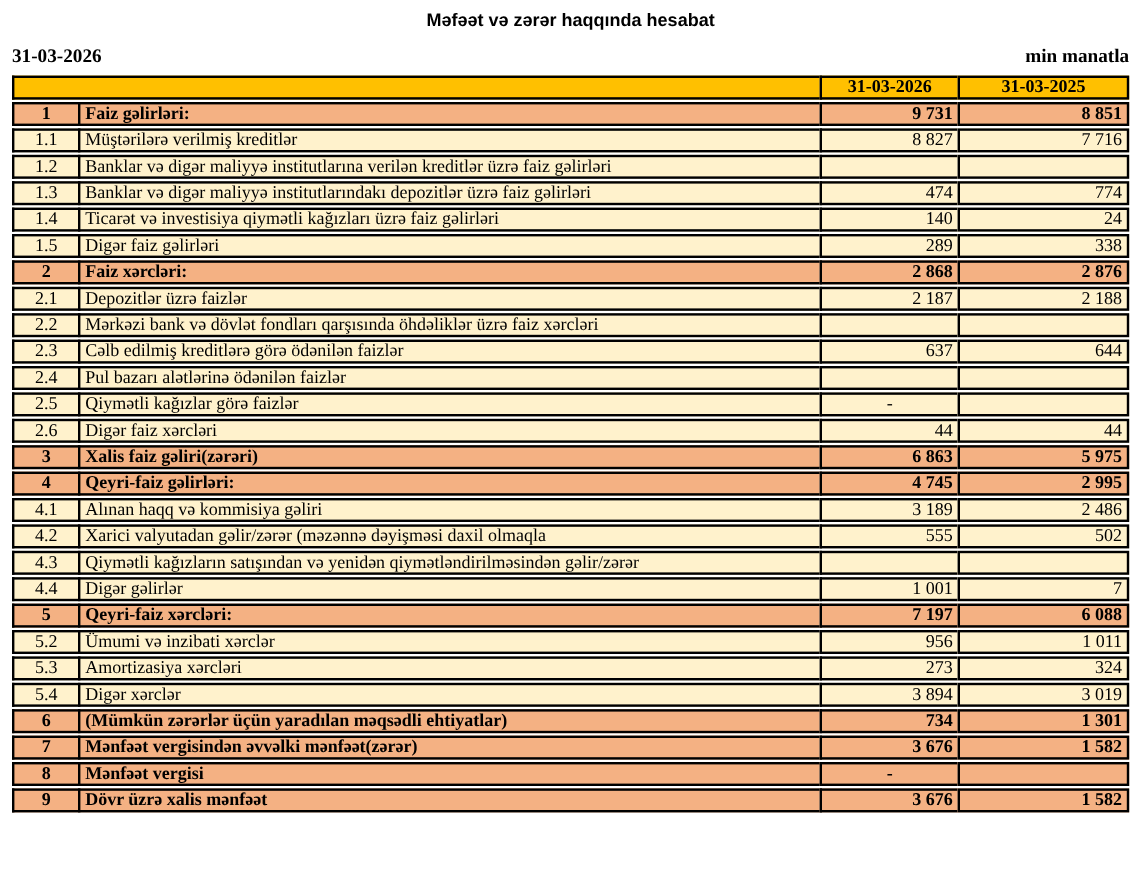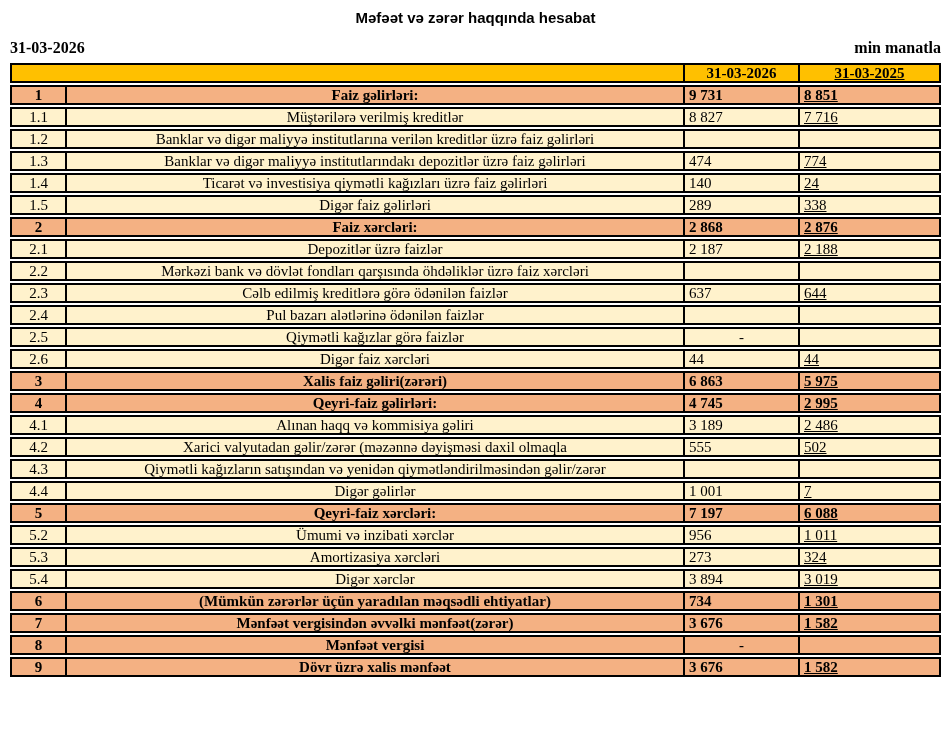--- a/index.html
+++ b/index.html
@@ -40,33 +40,32 @@
     border: 2px solid var(--border, #000);
     border-right: none;
     height: 18px;
     line-height: 16px;
     padding: 0 4px;
     white-space: nowrap;
     overflow: hidden;
   }
   table.pnl th:last-child, table.pnl td:last-child {
     border-right: 2px solid var(--border, #000);
-    text-decoration: underline;
   }
   thead th {
     background: var(--header-bg, #FFC000);
     font-weight: bold;
     text-align: center;
     height: 21px;
   }
   tr.plain td { background: var(--row-bg, #FFF2CC); font-weight: normal; }
   tr.section td { background: var(--section-bg, #F4B183); font-weight: bold; }
   td.c-num { text-align: center; }
-  td.c-label { text-align: center; }
-  td.c-val { text-align: left; padding-right: 13px; }
+  td.c-label { text-align: left; }
+  td.c-val { text-align: right; padding-right: 13px; }
   td.c-val.dash { text-align: center; padding-right: 4px; }
 </style>
 </head>
 <body>
 
 <div class="page">
 
   <div class="doc-title">Məfəət və zərər haqqında hesabat</div>
 
   <div class="meta-row">

